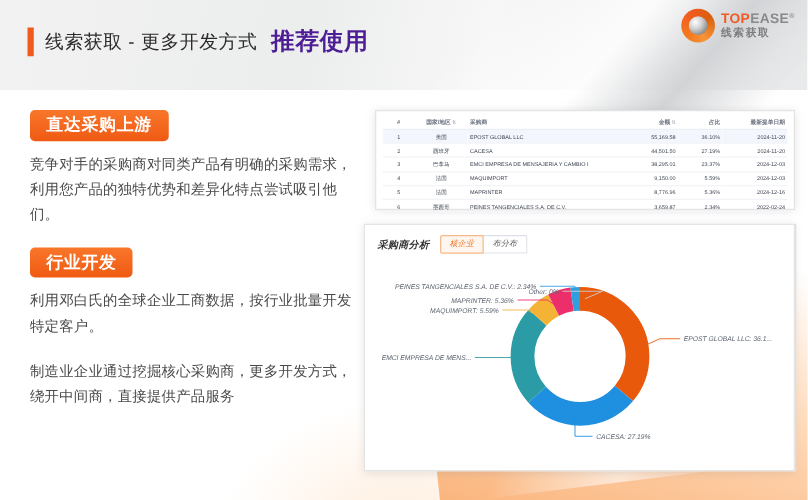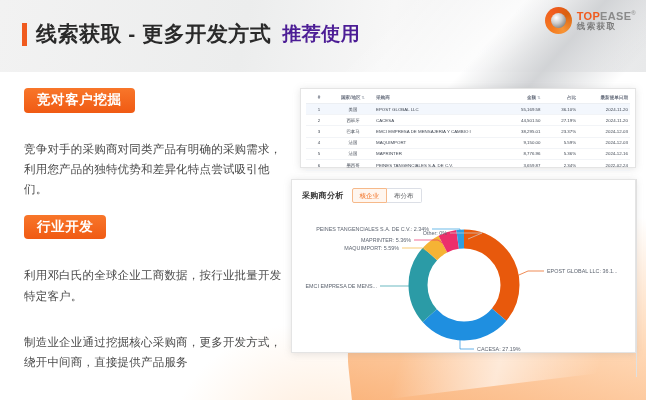--- a/index.html
+++ b/index.html
@@ -43,21 +43,21 @@
   }
 
   
   .header { position: absolute; top: 0; left: 0; width: 646px; height: 72px; z-index: 3; }
   .title-row {
     position: absolute; left: 22px; top: 20px;
     display: flex; align-items: center; gap: 9px;
   }
   .title-bar { width: 5px; height: 23px; background: #f05a1e; flex: 0 0 auto; }
   .title-main {
-    font-size: 21px; font-weight: bold; color: #2a2a2a; letter-spacing: .5px;
+    font-size: 15px; font-weight: normal; color: #2a2a2a; letter-spacing: .5px;
     white-space: nowrap;
   }
   .title-accent {
     font-size: 19px; font-weight: bold; color: #4c1d95; letter-spacing: .5px;
     white-space: nowrap; margin-left: 2px;
   }
 
   .logo { position: absolute; right: 10px; top: 7px; display: flex; align-items: center; gap: 5px; }
   .logo-mark {
     width: 27px; height: 27px; border-radius: 50%;
@@ -79,32 +79,32 @@
   .feature { margin-bottom: 16px; }
   .feature:last-child { margin-bottom: 0; }
   .feature-badge {
     display: inline-block;
     background: linear-gradient(180deg,#f8762a 0%, #f05a13 100%);
     color: #ffffff; font-size: 13.5px; font-weight: bold;
     padding: 5px 13px 6px 13px; border-radius: 4px;
     letter-spacing: .6px; line-height: 1;
   }
   .feature-desc {
-    margin-top: 26px; font-size: 11.5px; color: #4a4a4a;
+    margin-top: 9px; font-size: 11.5px; color: #4a4a4a;
     line-height: 1.75; letter-spacing: .2px;
   }
 
   
   .panel {
     position: absolute; background: #ffffff; z-index: 3;
     border: 1px solid #e4e4e4;
     box-shadow: 0 1px 7px rgba(130,130,130,.22);
   }
   .panel-table { left: 300px; top: 88px; width: 336px; height: 80px; padding: 3px 5px; }
-  .panel-chart { left: 291px; top: 179px; width: 345px; height: 174px; }
+  .panel-chart { left: 291px; top: 179px; width: 345px; height: 198px; font-style: italic; }
 
   
   table.buyers { width: 100%; border-collapse: collapse; table-layout: fixed; }
   table.buyers th {
     font-size: 4.6px; color: #6b7280; font-weight: bold;
     padding: 3px 2px 3px 2px; text-align: left;
     border-bottom: .6px solid #eceff3; white-space: nowrap;
     background: #ffffff;
   }
   table.buyers td {
@@ -176,21 +176,21 @@
         <span>TOP</span><span class="ease">EASE</span><span class="reg">®</span>
       </div>
       <div class="logo-sub">线索获取</div>
     </div>
   </div>
 </div>
 
 <div class="left-col">
 
   <div class="feature">
-    <div class="feature-badge">竞对客户挖掘</div>
+    <div class="feature-badge">直达采购上游</div>
     <div class="feature-desc">竞争对手的采购商对同类产品有明确的采购需求，利用您产品的独特优势和差异化特点尝试吸引他们。</div>
   </div>
 
   <div class="feature">
     <div class="feature-badge">行业开发</div>
     <div class="feature-desc">利用邓白氏的全球企业工商数据，按行业批量开发特定客户。</div>
   </div>
 
   <div class="feature">
     <div class="feature-desc">制造业企业通过挖掘核心采购商，更多开发方式，绕开中间商，直接提供产品服务</div>

